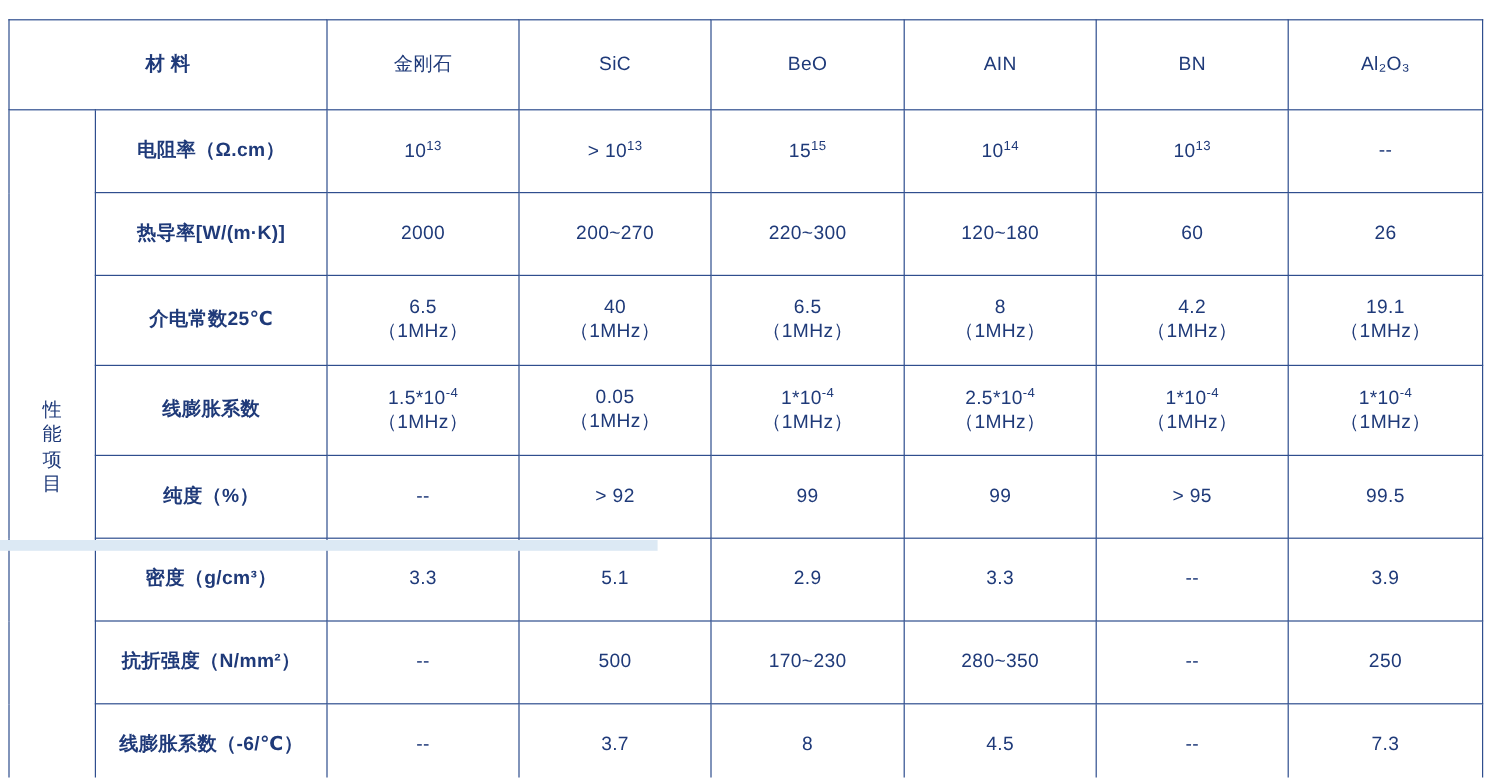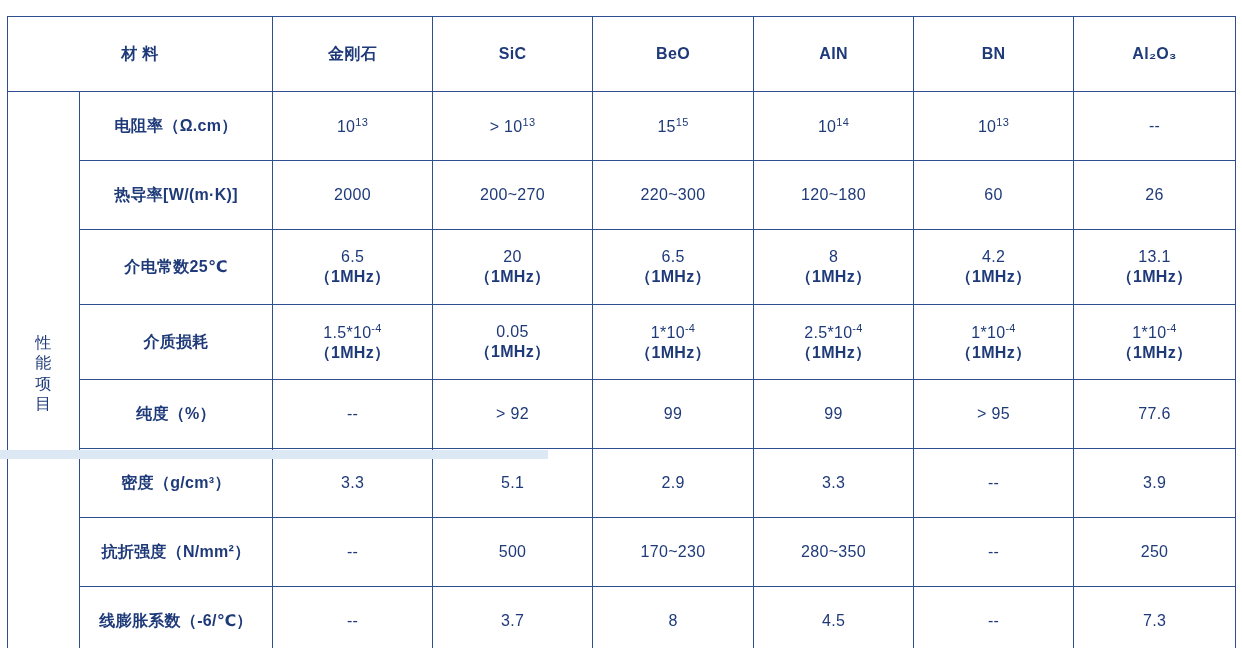--- a/index.html
+++ b/index.html
@@ -48,21 +48,21 @@
   col.c-mat { width: 160px; }
   col.c-mat2 { width: 160px; }
   col.c-mat3 { width: 161px; }
   col.c-mat4 { width: 160px; }
   col.c-mat5 { width: 160px; }
   col.c-mat6 { width: 162px; }
 
   td.head {
     height: 66px;
     font-size: 17px;
-    font-weight: 700;
+    font-weight: 400;
   }
   td.head-material {
     letter-spacing: 10px;
     font-weight: 700;
     font-size: 17px;
   }
   td.beo-col {
     color: #e8301b;
   }
   td.vert-label {
@@ -77,21 +77,21 @@
     font-weight: 700;
     text-align: center;
   }
   td.datacell {
     height: 60px;
   }
   td.datacell.two-line {
     height: 66px;
   }
   .sup { font-size: 11px; vertical-align: super; }
-  .line2 { display: block; font-weight: bold; }
+  .line2 { display: block; }
   .footer-bar {
     position: absolute;
     left: 0;
     bottom: 0;
     width: 548px;
     height: 9px;
     background: #dce9f4;
   }
 </style>
 </head>
@@ -135,43 +135,43 @@
             <td class="datacell"><span>2000</span></td>
             <td class="datacell"><span>200~270</span></td>
             <td class="datacell beo-col"><span>220~300</span></td>
             <td class="datacell"><span>120~180</span></td>
             <td class="datacell"><span>60</span></td>
             <td class="datacell"><span>26</span></td>
           </tr>
           <tr>
             <td class="rowlabel">介电常数25℃</td>
             <td class="datacell two-line"><span>6.5</span><span class="line2">（1MHz）</span></td>
-            <td class="datacell two-line"><span>20</span><span class="line2">（1MHz）</span></td>
+            <td class="datacell two-line"><span>40</span><span class="line2">（1MHz）</span></td>
             <td class="datacell two-line beo-col"><span>6.5</span><span class="line2">（1MHz）</span></td>
             <td class="datacell two-line"><span>8</span><span class="line2">（1MHz）</span></td>
             <td class="datacell two-line"><span>4.2</span><span class="line2">（1MHz）</span></td>
-            <td class="datacell two-line"><span>13.1</span><span class="line2">（1MHz）</span></td>
-          </tr>
-          <tr>
-            <td class="rowlabel">介质损耗</td>
+            <td class="datacell two-line"><span>19.1</span><span class="line2">（1MHz）</span></td>
+          </tr>
+          <tr>
+            <td class="rowlabel">线膨胀系数</td>
             <td class="datacell two-line"><span>1.5*10<span class="sup">-4</span></span><span class="line2">（1MHz）</span></td>
             <td class="datacell two-line"><span>0.05</span><span class="line2">（1MHz）</span></td>
             <td class="datacell two-line beo-col"><span>1*10<span class="sup">-4</span></span><span class="line2">（1MHz）</span></td>
             <td class="datacell two-line"><span>2.5*10<span class="sup">-4</span></span><span class="line2">（1MHz）</span></td>
             <td class="datacell two-line"><span>1*10<span class="sup">-4</span></span><span class="line2">（1MHz）</span></td>
             <td class="datacell two-line"><span>1*10<span class="sup">-4</span></span><span class="line2">（1MHz）</span></td>
           </tr>
           <tr>
             <td class="rowlabel">纯度（%）</td>
             <td class="datacell"><span>--</span></td>
             <td class="datacell"><span>&gt; 92</span></td>
             <td class="datacell beo-col"><span>99</span></td>
             <td class="datacell"><span>99</span></td>
             <td class="datacell"><span>&gt; 95</span></td>
-            <td class="datacell"><span>77.6</span></td>
+            <td class="datacell"><span>99.5</span></td>
           </tr>
           <tr>
             <td class="rowlabel">密度（g/cm³）</td>
             <td class="datacell"><span>3.3</span></td>
             <td class="datacell"><span>5.1</span></td>
             <td class="datacell beo-col"><span>2.9</span></td>
             <td class="datacell"><span>3.3</span></td>
             <td class="datacell"><span>--</span></td>
             <td class="datacell"><span>3.9</span></td>
           </tr>

